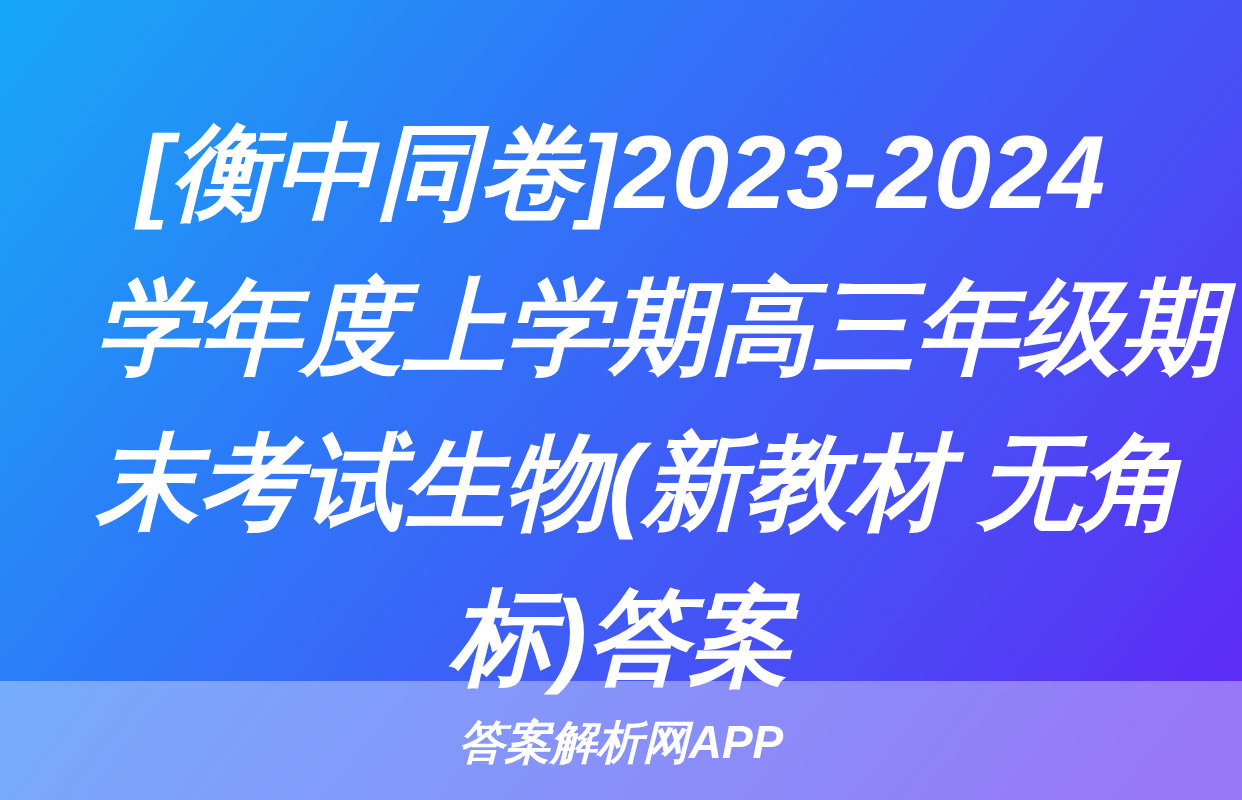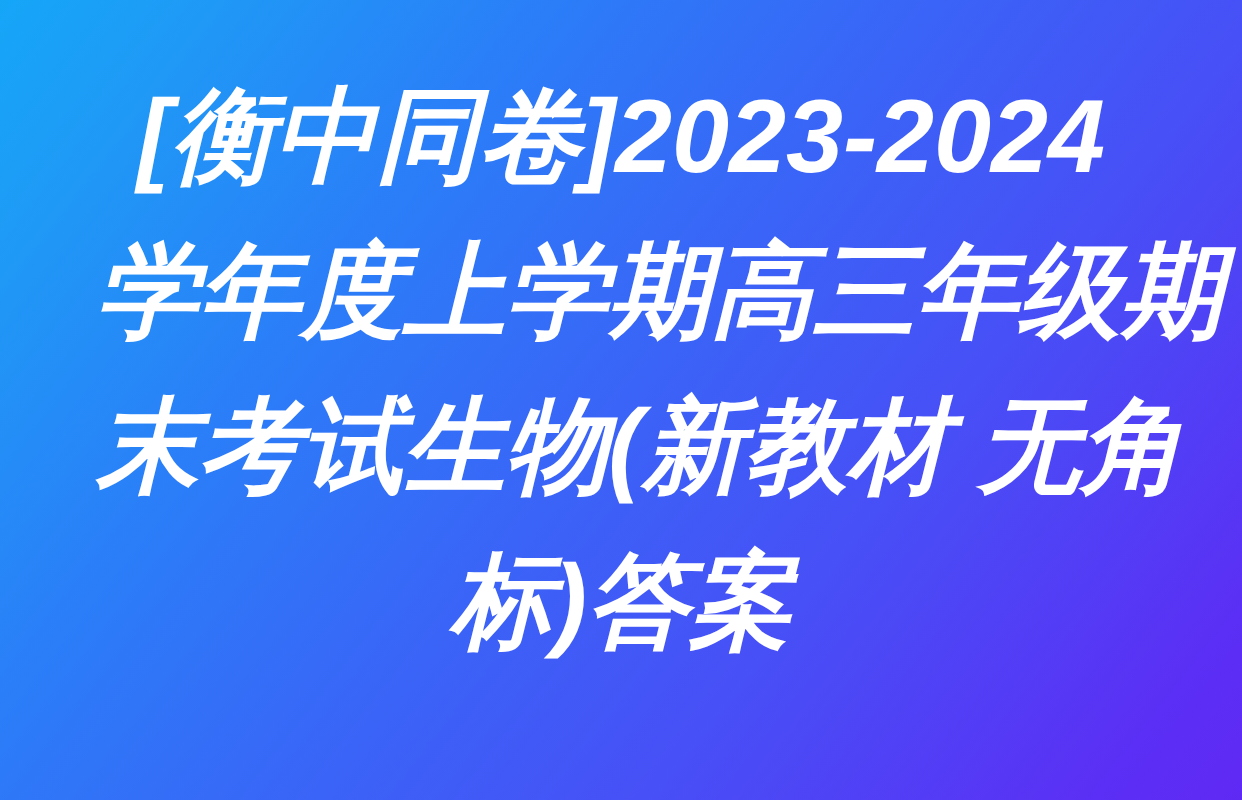--- a/index.html
+++ b/index.html
@@ -28,21 +28,21 @@
         #5F29F4 100%);
   }
 
   
   #title-block {
     position: absolute;
     left: 0;
     top: 0;
     width: 1242px;
     height: 681px;
-    padding: 60px 88px 0 88px;
+    padding: 96px 88px 0 88px;
     box-sizing: border-box;
     display: flex;
     flex-direction: column;
     align-items: center;
     justify-content: flex-start;
   }
 
   .title-line {
     display: block;
     width: 100%;
@@ -90,14 +90,17 @@
 
 <div id="poster">
 
   <div id="title-block">
     <span class="title-line">[衡中同卷]2023-2024</span>
     <span class="title-line">学年度上学期高三年级期</span>
     <span class="title-line">末考试生物(新教材 无角</span>
     <span class="title-line">标)答案</span>
   </div>
 
+  <div id="watermark-banner">
+    <span id="watermark-text">答案解析网APP</span>
+  </div>
 
 </div>
 
 </body></html>

